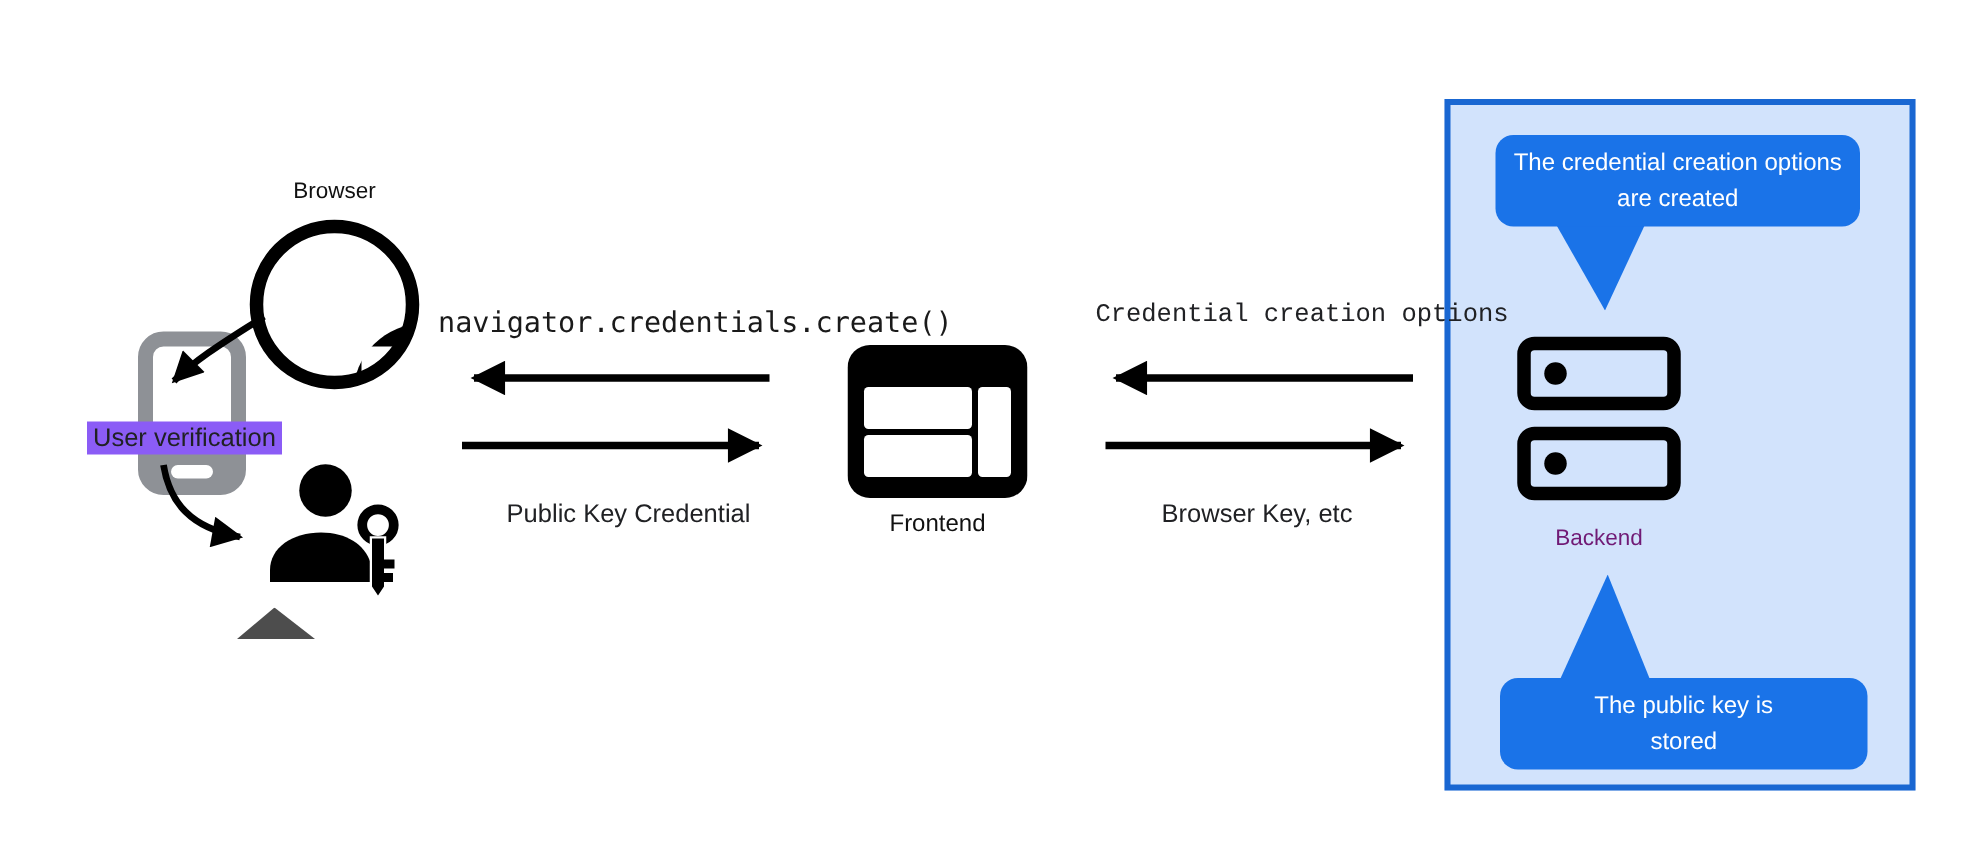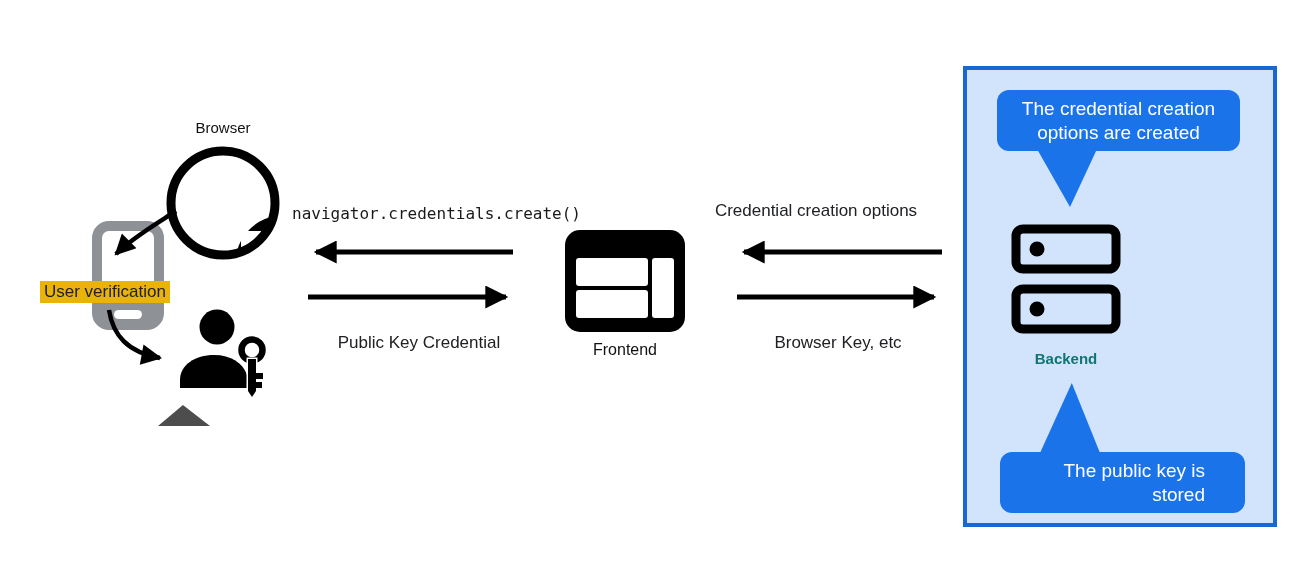--- a/index.html
+++ b/index.html
@@ -5,57 +5,57 @@
   html,body{margin:0;padding:0;background:#fff;}
   .stage{
     position:relative;width:1310px;height:568px;background:#fff;overflow:hidden;
     font-family:"Liberation Sans",sans-serif;color:var(--ink,#202124);
   }
   .lbl{position:absolute;font-size:17px;line-height:1.2;color:var(--ink,#202124);white-space:nowrap;z-index:4;}
   .lbl.center{transform:translateX(-50%);text-align:center;}
   .lbl.bold{font-weight:normal;font-size:15px;color:#111;}
   .code{
     position:absolute;left:292px;top:204px;z-index:4;
-    font-family:"DejaVu Sans Mono",monospace;font-size:16px;color:#1a1a1a;white-space:nowrap;
+    font-family:"DejaVu Sans Mono",monospace;font-size:19px;color:#1a1a1a;white-space:nowrap;
   }
-  .uv-label{left:40px;top:281px;background:#eab308;padding:1px 4px;z-index:6;}
+  .uv-label{left:58px;top:281px;background:#8b5cf6;padding:1px 4px;z-index:6;}
 
   
   .tooltip-box{
     position:absolute;left:118px;top:424px;width:229px;height:43px;z-index:5;
     background:var(--tooltip-bg,#4d4d4d);border-radius:8px;color:#fff;
     font-size:20px;display:flex;align-items:center;justify-content:center;white-space:nowrap;
   }
   .tooltip-pointer{
     position:absolute;left:158px;top:405px;width:52px;height:21px;z-index:5;
     background:var(--tooltip-bg,#4d4d4d);
     clip-path:polygon(48% 0,100% 100%,0 100%);
   }
 
   
   .panel{
     position:absolute;left:963px;top:66px;width:314px;height:461px;box-sizing:border-box;
     border:4px solid var(--panel-border,#1967d2);background:var(--panel-bg,#d2e3fc);z-index:1;
   }
   .callout{
     position:absolute;background:var(--accent-blue,#1a73e8);color:var(--callout-text,#fff);
-    border-radius:12px;font-size:19px;line-height:24px;text-align:center;
+    border-radius:12px;font-size:16px;line-height:24px;text-align:center;
     display:flex;align-items:center;justify-content:center;z-index:3;
   }
   .callout-top{left:30px;top:20px;width:243px;height:61px;padding:0 10px;box-sizing:border-box;}
-  .callout-bottom{left:33px;top:382px;width:245px;height:61px;padding:0 40px;box-sizing:border-box;text-align:right;}
+  .callout-bottom{left:33px;top:382px;width:245px;height:61px;padding:0 40px;box-sizing:border-box;}
   .pointer-down{
     position:absolute;left:70px;top:79px;width:60px;height:58px;z-index:2;
     background:var(--accent-blue,#1a73e8);clip-path:polygon(0 0,100% 0,55% 100%);
   }
   .pointer-up{
     position:absolute;left:73px;top:313px;width:60px;height:70px;z-index:2;
     background:var(--accent-blue,#1a73e8);clip-path:polygon(53% 0,100% 100%,0 100%);
   }
-  .backend-lbl{position:absolute;left:99px;top:280px;transform:translateX(-50%);font-weight:bold;font-size:15px;color:#0f766e;}
+  .backend-lbl{position:absolute;left:99px;top:280px;transform:translateX(-50%);font-weight:normal;font-size:15px;color:#701a75;}
 
   svg.icon{position:absolute;z-index:2;}
   svg.overlay{position:absolute;left:0;top:0;z-index:3;}
   .phone-stroke{stroke:var(--phone-gray,#8e9196);}
   .phone-fill{fill:var(--phone-gray,#8e9196);}
 </style>
 </head>
 <body>
 
 <div class="stage">
@@ -90,21 +90,21 @@
       <circle cx="76" cy="47" r="10.5" fill="none" stroke="#fff" stroke-width="12"></circle>
       <circle cx="76" cy="47" r="10.5" fill="none" stroke="#000" stroke-width="6.5"></circle>
       <path d="M72 56 H 80 V 70 H 87 V 76 H 80 V 79 H 86 V 85 H 80 V 88 L 76 94 L 72 88 Z" fill="#000" stroke="#fff" stroke-width="3" paint-order="stroke"></path>
     </g>
   </svg>
 
   <div class="tooltip-pointer"></div>
 
   <div class="code">navigator.credentials.create()</div>
   <div class="lbl center" style="left:419px;top:333px;">Public Key Credential</div>
-  <div class="lbl center" style="left:816px;top:201px;">Credential creation options</div>
+  <div class="lbl center" style="left:868px;top:201px;font-family:Liberation Mono, monospace;">Credential creation options</div>
   <div class="lbl center" style="left:838px;top:333px;">Browser Key, etc</div>
 
   <svg class="icon" style="left:565px;top:230px;" width="120" height="102" viewBox="0 0 120 102">
     <rect x="0" y="0" width="120" height="102" rx="15" fill="#000"></rect>
     <rect x="11" y="28" width="72" height="28" rx="3" fill="#fff"></rect>
     <rect x="11" y="60" width="72" height="28" rx="3" fill="#fff"></rect>
     <rect x="87" y="28" width="22" height="60" rx="3" fill="#fff"></rect>
   </svg>
   <div class="lbl bold center" style="left:625px;top:340px;font-size:16px;text-align:center;">Frontend</div>
 

